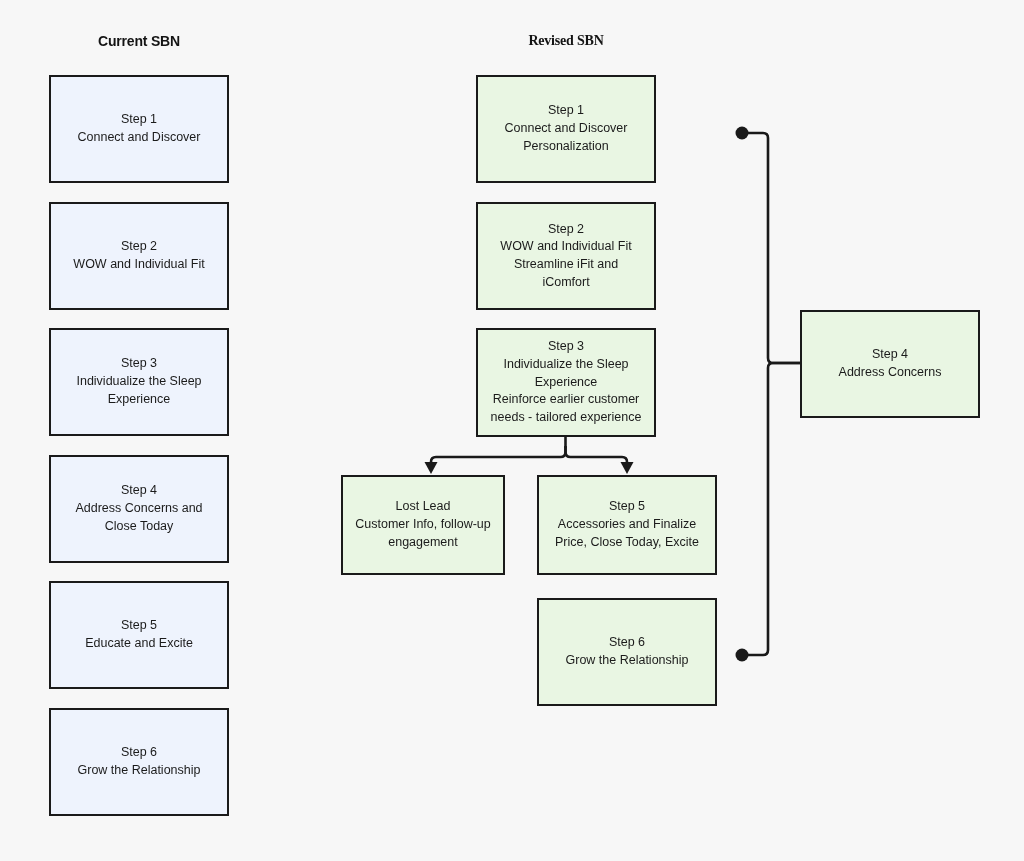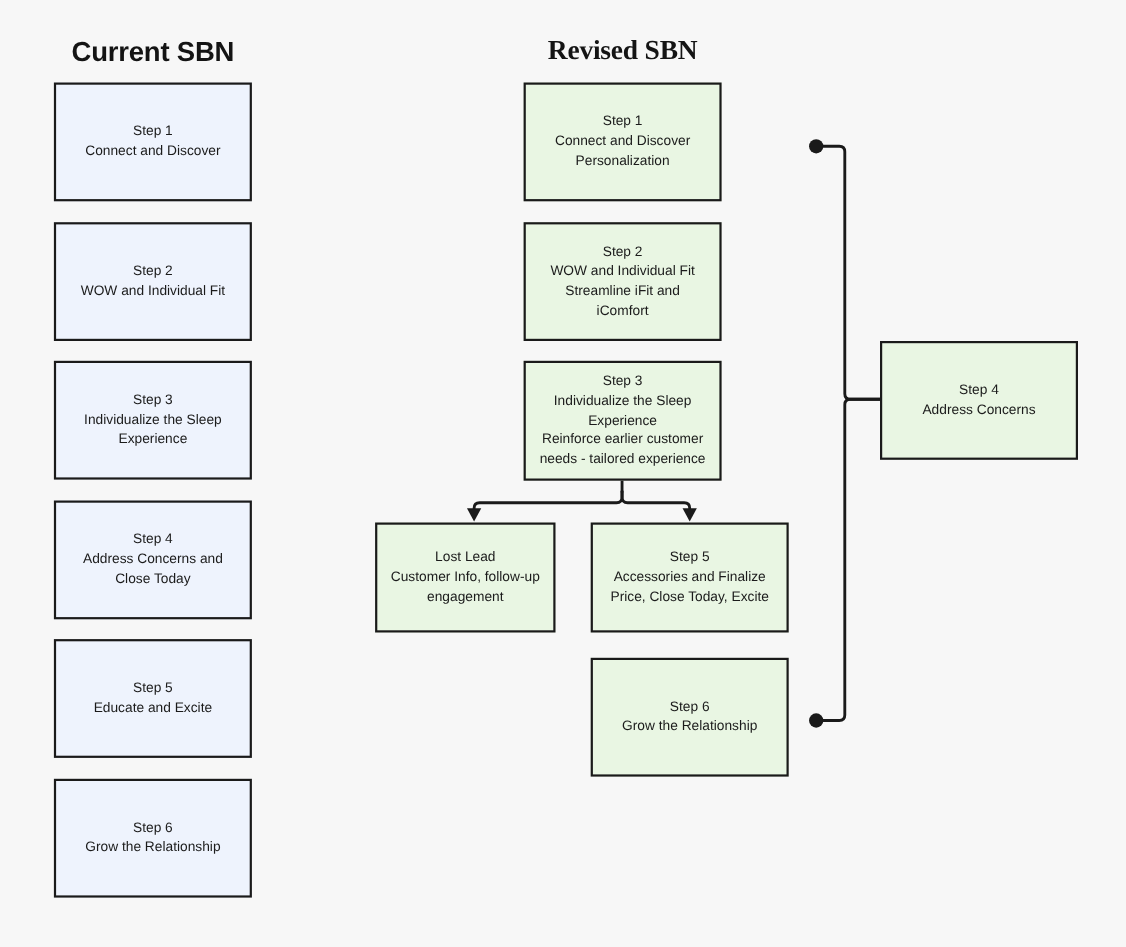--- a/index.html
+++ b/index.html
@@ -13,21 +13,21 @@
     font-family: "Liberation Sans", "DejaVu Sans", sans-serif;
     overflow: hidden;
   }
   #canvas {
     position: relative;
     width: 1024px;
     height: 861px;
   }
   .col-title {
     position: absolute;
-    font-size: 25px;
+    font-size: 14px;
     font-weight: bold;
     color: #141414;
     letter-spacing: -0.2px;
     text-align: center;
     white-space: nowrap;
   }
   .node {
     position: absolute;
     box-sizing: border-box;
     border: 2.5px solid #1a1a1a;

